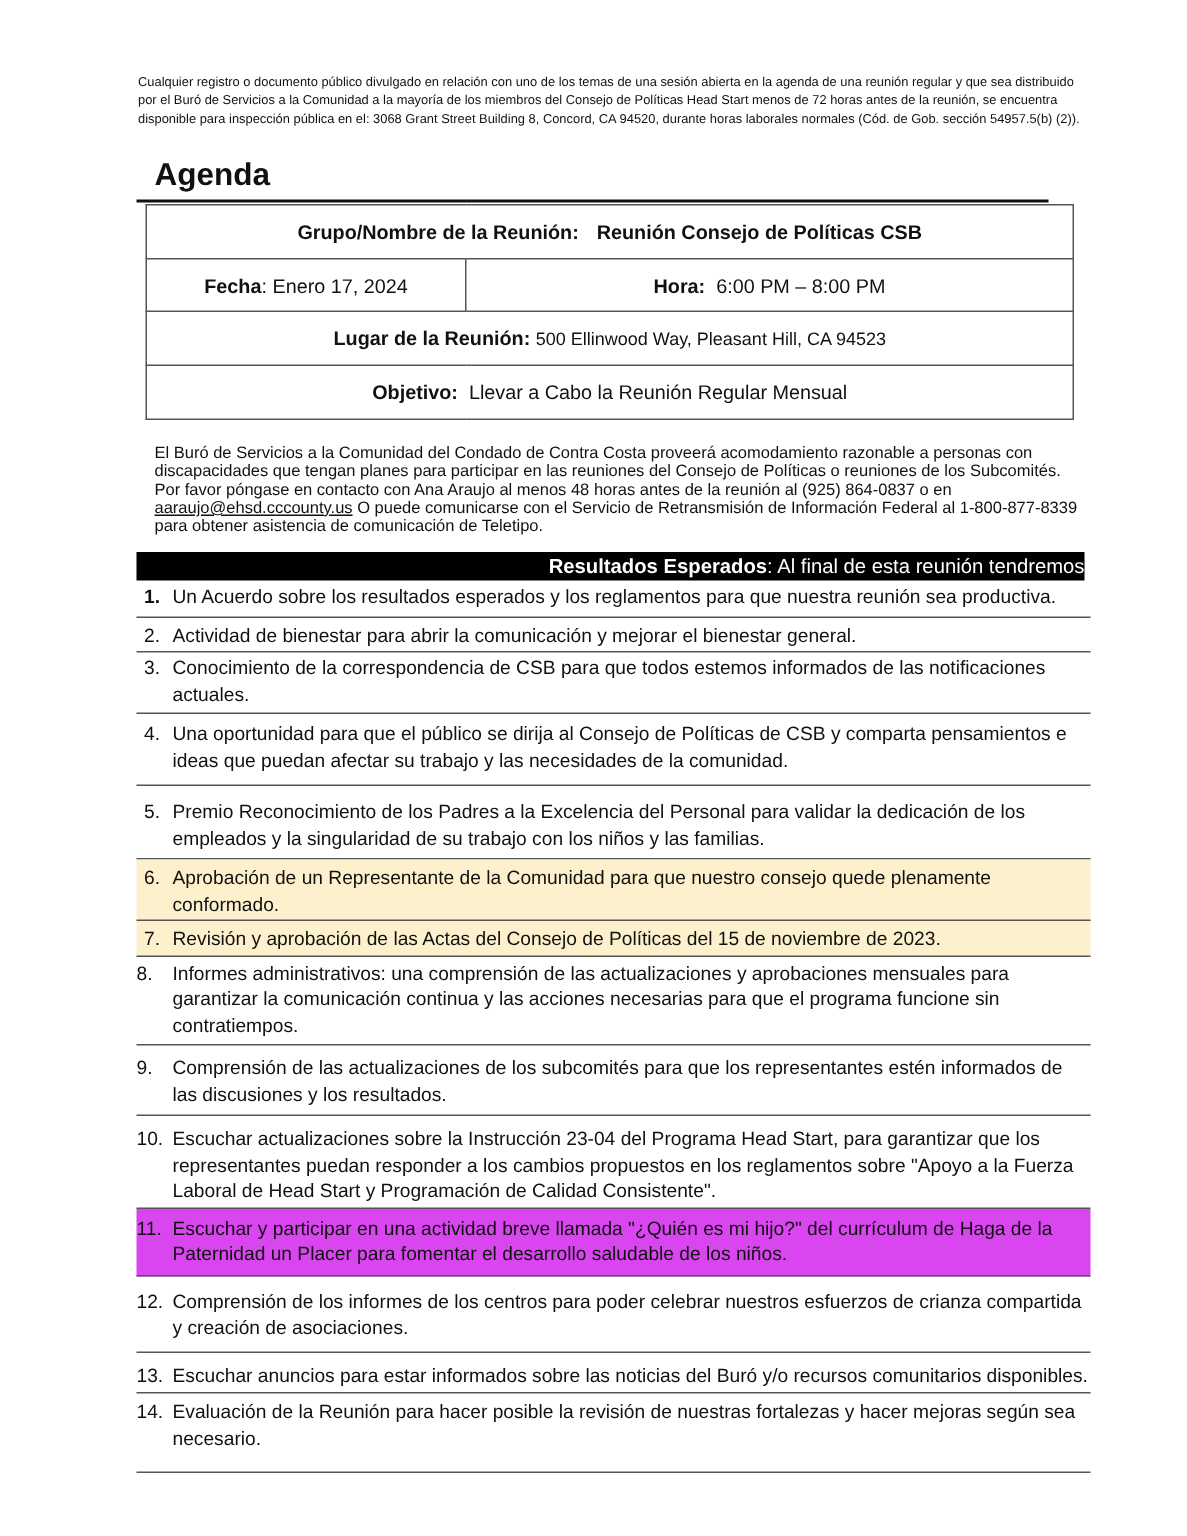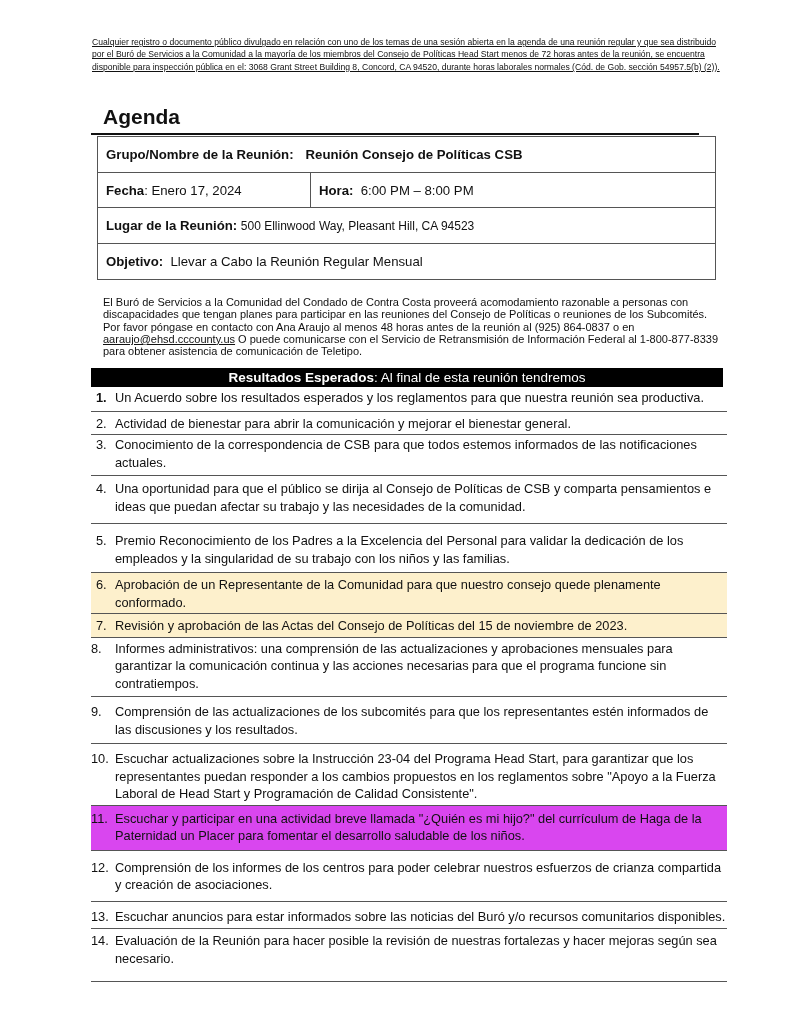--- a/index.html
+++ b/index.html
@@ -1,34 +1,34 @@
 <!DOCTYPE html>
 <html><head>
 <meta charset="utf-8">
 <style>
   html, body { margin:0; padding:0; background:#ffffff; }
   body { width:791px; height:1024px; position:relative; overflow:hidden;
          font-family:"Liberation Sans", sans-serif; color:#111; }
-  .disclaimer { position:absolute; left:92px; top:36px; width:630px;
-                font-size:8.6px; line-height:12.4px; color:#111;text-decoration:underline; }
+  .disclaimer { position:absolute; left:92px; top:48px; width:630px;
+                font-size:8.6px; line-height:12.4px; color:#111; }
   .agenda-title { position:absolute; left:103px; top:105px; font-size:21px; font-weight:bold;
                   font-family:"Liberation Sans", sans-serif; }
   .title-rule { position:absolute; left:91px; top:133px; width:608px; height:2px; background:#111; }
   .info-table { position:absolute; left:97px; top:136px; width:619px; border-collapse:collapse; }
-  .info-table td { border:1px solid #555; font-size:13.2px; padding:0 8px; vertical-align:middle; }
+  .info-table td { border:1px solid #555; font-size:13.2px; padding:0 8px; vertical-align:middle;text-align:center; }
   .info-table tr.r1 td { height:35px; }
   .info-table tr.r2 td { height:34px; }
   .info-table tr.r3 td { height:35px; }
   .info-table tr.r4 td { height:35px; }
   .info-table b { font-weight:bold; }
   .gap { display:inline-block; width:12px; }
   .access { position:absolute; left:103px; top:296px; width:625px; font-size:11px; line-height:12.3px; }
   .access a { color:#111; text-decoration:underline; }
   .results-bar { position:absolute; left:91px; top:368px; width:632px; height:19px; background:#000;
-                 color:#fff; text-align:center; font-size:13.5px; line-height:19px; }
+                 color:#fff; text-align:right; font-size:13.5px; line-height:19px; }
   .results-bar b { font-weight:bold; }
   .items { position:absolute; left:91px; top:387px; width:636px; }
   .item { position:relative; font-size:12.8px; line-height:17.5px; border-bottom:1.5px solid #555;
           padding-left:24px; box-sizing:border-box; }
   .item .num { position:absolute; left:5px; }
   .item.wide .num { left:0px;text-align:center; }
   .item.orange { background:#fdf0cc; }
   .item.green { background:#d946ef; }
 </style>
 </head>

